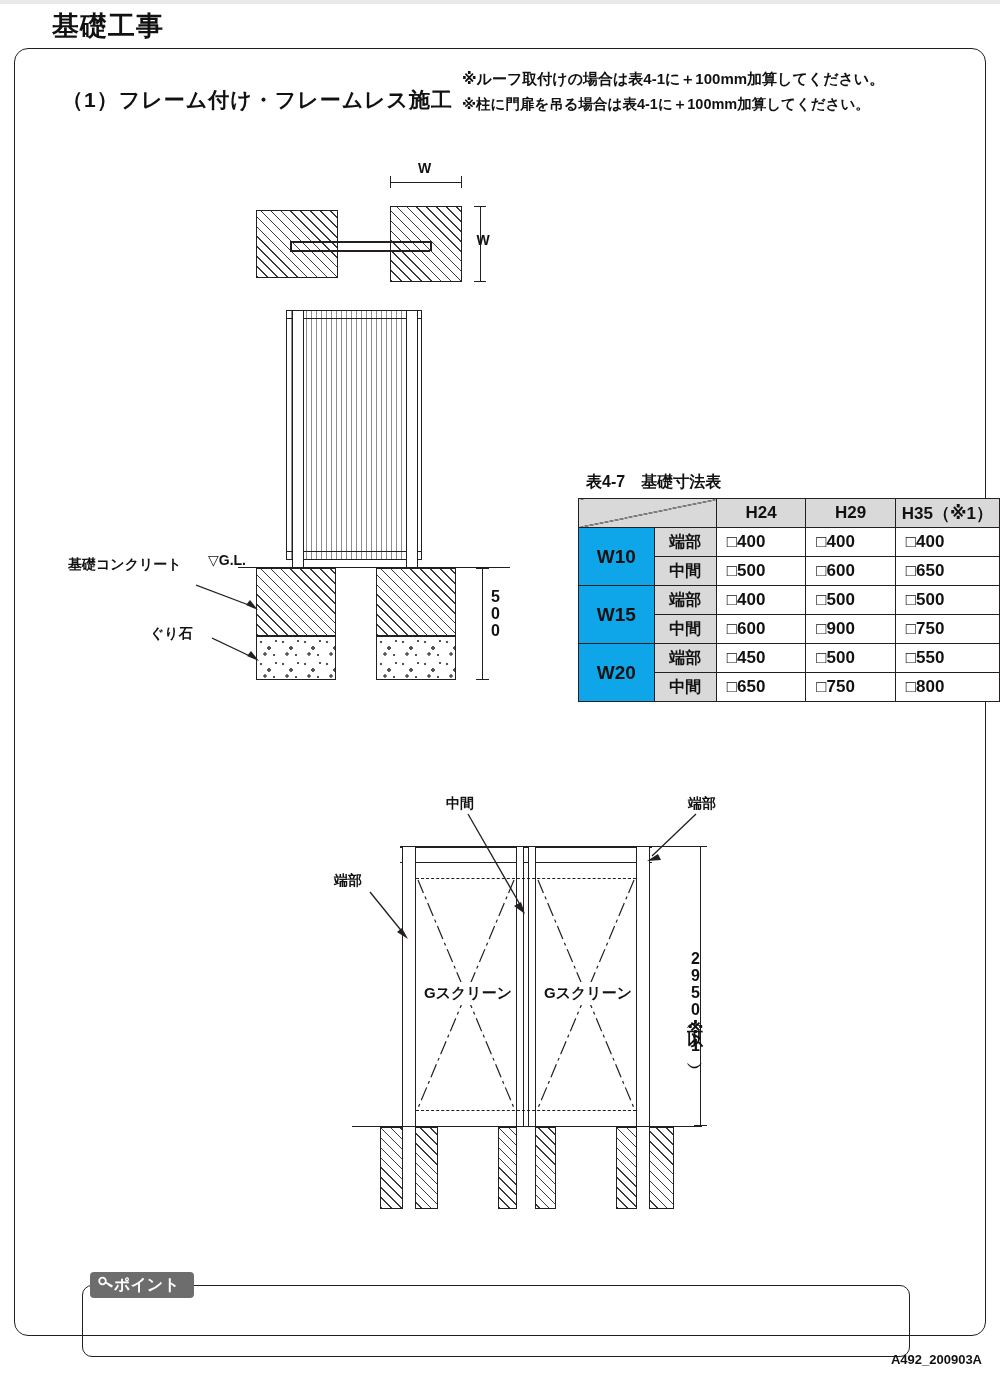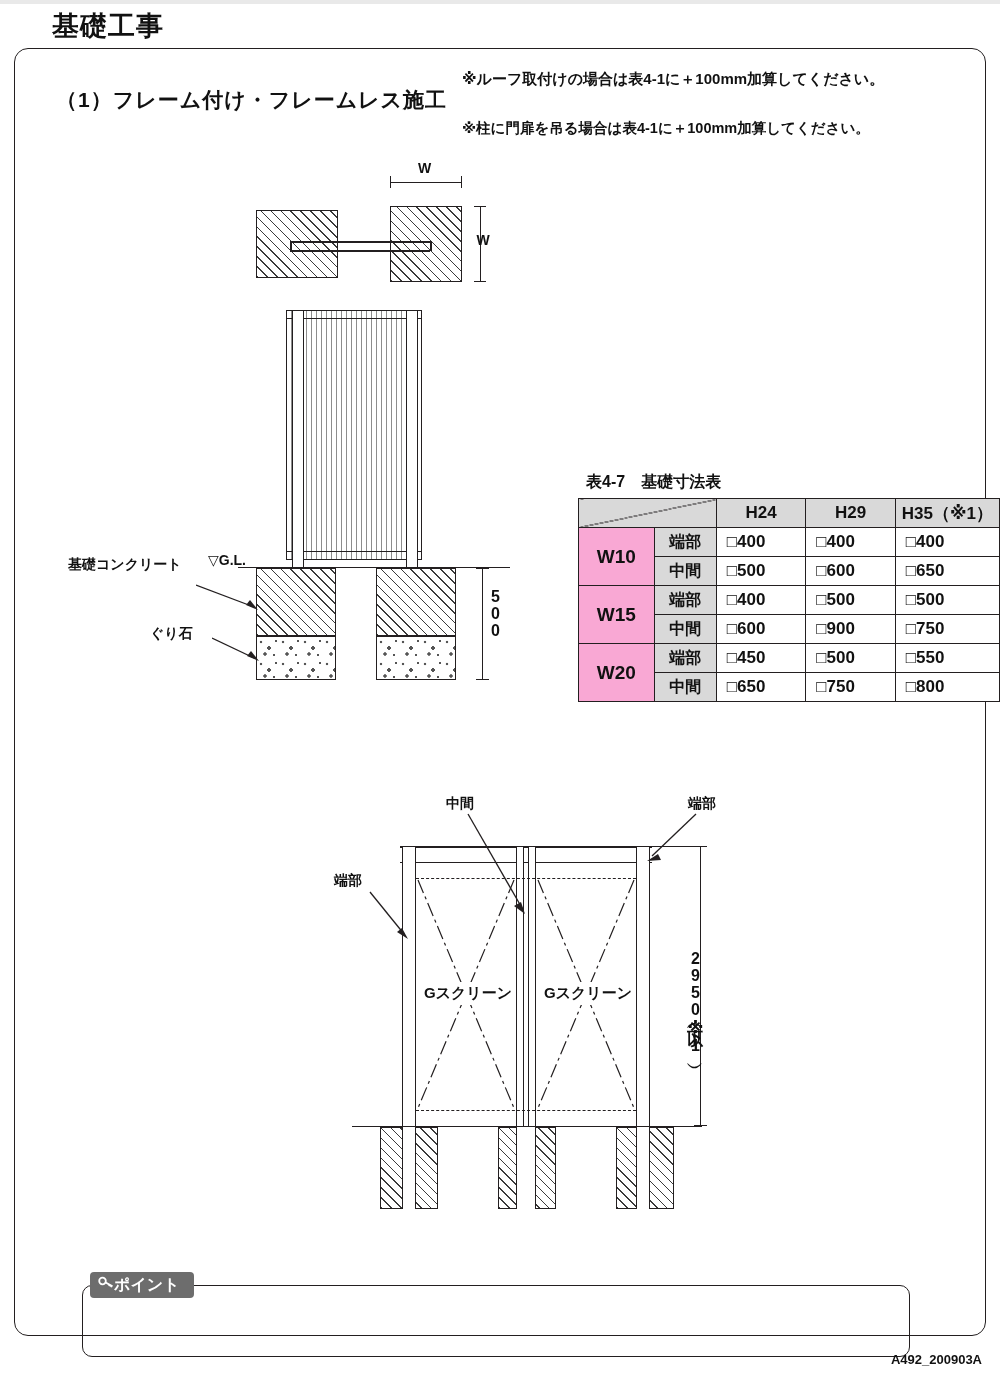--- a/index.html
+++ b/index.html
@@ -17,25 +17,25 @@
   .page-title{
     position:absolute;left:52px;top:8px;
     font-size:27px;font-weight:bold;letter-spacing:1px;
   }
   .outer-frame{
     position:absolute;left:14px;top:48px;width:972px;height:1288px;
     border:1.6px solid #231f20;border-radius:14px;box-sizing:border-box;
   }
 
   .section-title{
-    position:absolute;left:56px;top:86px;
+    position:absolute;left:62px;top:86px;
     font-size:21px;font-weight:bold;letter-spacing:1px;
   }
   .note-1{position:absolute;left:462px;top:70px;font-size:15px;font-weight:bold;}
-  .note-2{position:absolute;left:462px;top:95px;font-size:14.5px;font-weight:bold;margin-top:24px;}
+  .note-2{position:absolute;left:462px;top:95px;font-size:14.5px;font-weight:bold;}
 
   
   .hatch{
     background-image:repeating-linear-gradient(45deg,#3a3a3a 0 1px,transparent 1px 7px);
     background-color:#ffffff;
     border:1.4px solid #231f20;box-sizing:border-box;
   }
   .gravel{
     background-color:#fff;
     background-image:
@@ -58,21 +58,21 @@
   table.dim{
     position:absolute;left:578px;top:498px;border-collapse:collapse;
     font-size:17px;font-weight:bold;background:#fff;padding-left:32px;
   }
   table.dim td,table.dim th{
     border:1.3px solid #231f20;
     padding:2px 6px;text-align:center;white-space:nowrap;
     height:24px;
   }
   table.dim .hd{background:#d9d9d9;}
-  table.dim .rowhd{background:#f9a8d4;width:72px;font-size:19px;}
+  table.dim .rowhd{background:#0ea5e9;width:72px;font-size:19px;}
   table.dim .subhd{background:#d9d9d9;width:56px;font-size:16px;}
   table.dim .val{width:86px;text-align:left;padding-left:10px;}
   .corner{
     background:#d9d9d9;
     background-image:linear-gradient(to bottom right,transparent 0 49.3%,#231f20 49.3% 50.7%,transparent 50.7% 100%);
     width:130px;
   }
 
   
   .point-box{

